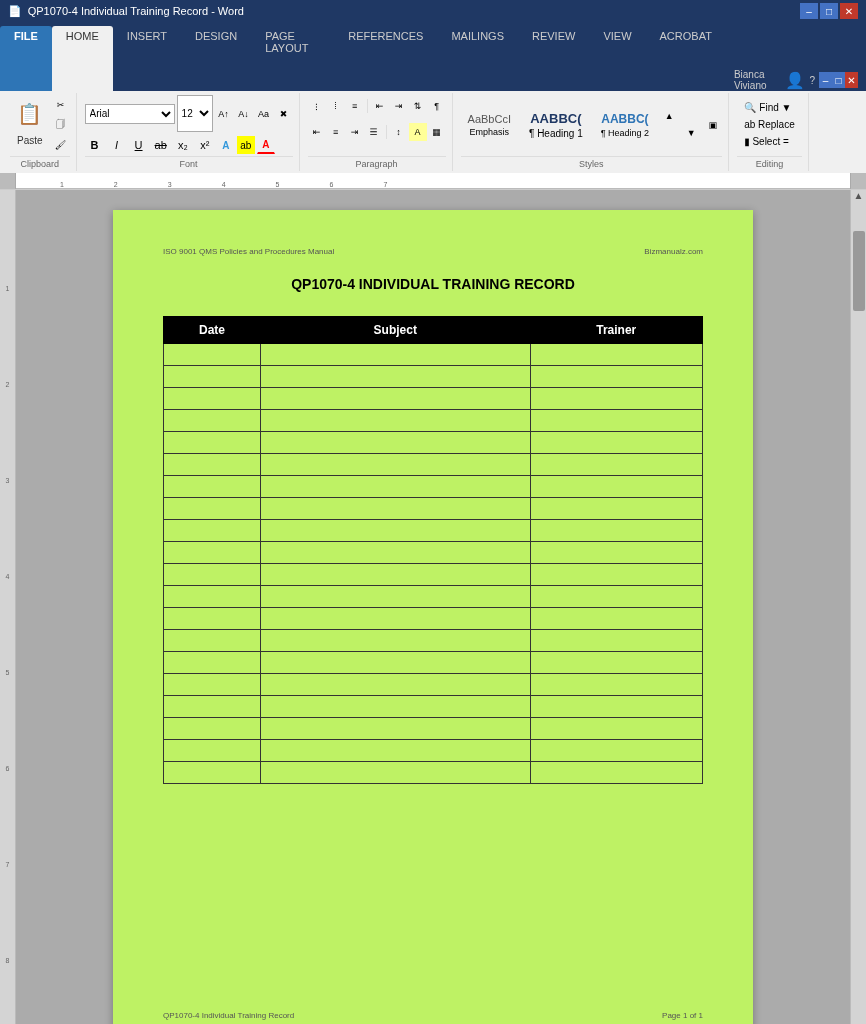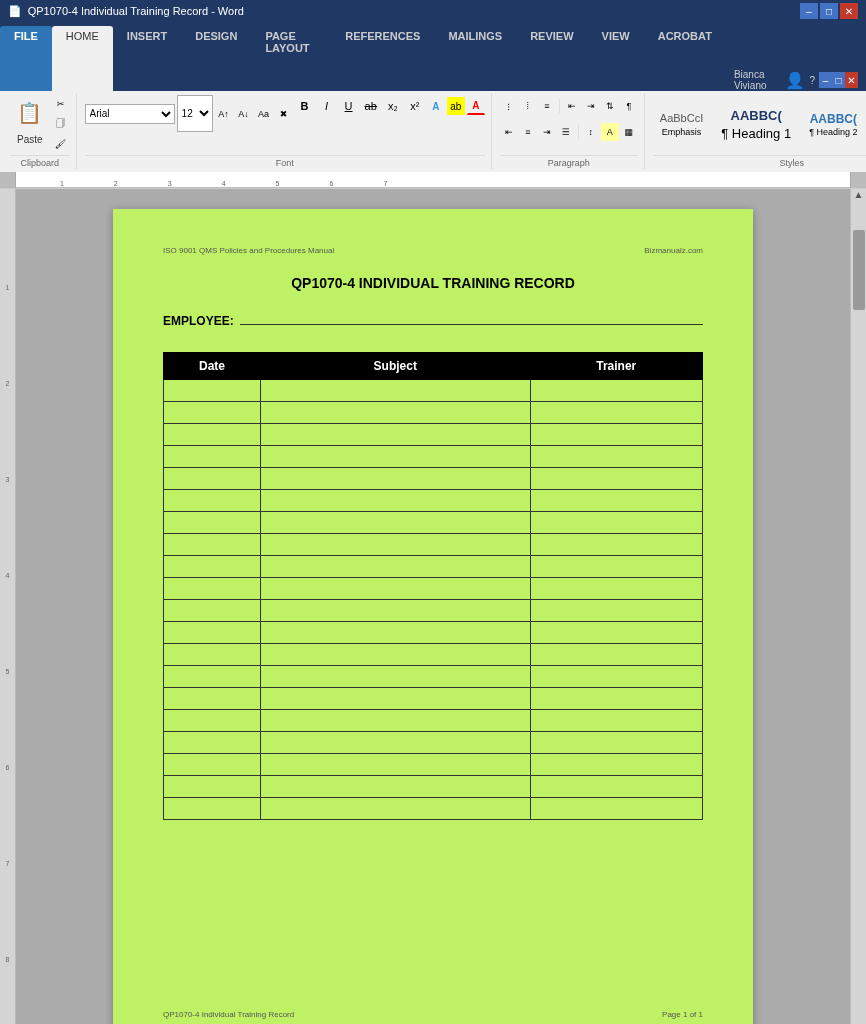--- a/index.html
+++ b/index.html
@@ -32,21 +32,20 @@
       background: #1f3864;
       padding-top: 4px;
     }
     .ribbon-tab {
       padding: 4px 14px;
       font-size: 11px;
       color: #ccc;
       cursor: pointer;
       border-top-left-radius: 3px;
       border-top-right-radius: 3px;
-      font-weight: bold;
     }
     .ribbon-tab.active {
       background: #f0f0f0;
       color: #333;
       font-weight: normal;
     }
     .ribbon-tab.file {
       background: #2e75b6;
       color: white;
       font-weight: bold;
@@ -400,21 +399,21 @@
       <div style="display:flex; flex-direction:column; gap:2px;">
         <button class="small-btn" title="Cut">✂</button>
         <button class="small-btn" title="Copy">🗍</button>
         <button class="small-btn" title="Format Painter">🖌</button>
       </div>
     </div>
     <div class="ribbon-group-label">Clipboard</div>
   </div>
 
   <div class="ribbon-group">
-    <div class="ribbon-group-content" style="flex-direction:row; align-items:flex-start;">
+    <div class="ribbon-group-content" style="flex-direction:column; align-items:flex-start;">
       <div class="font-row">
         <select class="font-select">
           <option>Arial</option>
         </select>
         <select class="font-size-select">
           <option>12</option>
         </select>
         <button class="small-btn">A↑</button>
         <button class="small-btn">A↓</button>
         <button class="small-btn">Aa</button>
@@ -463,34 +462,44 @@
 
   <div class="ribbon-group">
     <div class="ribbon-group-content">
       <div class="styles-section">
         <div class="style-item">
           <div class="style-preview" style="color:#555;">AaBbCcI</div>
           <div style="font-size:9px;">Emphasis</div>
         </div>
         <div class="style-item">
           <div class="style-preview" style="font-weight:bold; font-size:13px; color:#1f3864;">AABBC(</div>
-          <div style="font-size:13px;">¶ Heading 1</div>
+          <div style="font-size:10px;">¶ Heading 1</div>
         </div>
         <div class="style-item">
           <div class="style-preview" style="font-weight:bold; font-size:12px; color:#2e74b5;">AABBC(</div>
           <div style="font-size:9px;">¶ Heading 2</div>
         </div>
         <button class="small-btn" style="align-self:flex-start;">▲</button>
         <button class="small-btn" style="align-self:flex-end;">▼</button>
         <button class="small-btn">▣</button>
       </div>
     </div>
     <div class="ribbon-group-label">Styles</div>
   </div>
 
+  <div class="ribbon-group">
+    <div class="ribbon-group-content">
+      <div class="editing-section">
+        <button class="editing-btn">🔍 Find ▼</button>
+        <button class="editing-btn">ab Replace</button>
+        <button class="editing-btn">▮ Select =</button>
+      </div>
+    </div>
+    <div class="ribbon-group-label">Editing</div>
+  </div>
 </div>
 
 <div class="ruler-area">
   <div style="width:16px; background:#bbb; border-right:1px solid #aaa; height:16px;"></div>
   <div class="ruler-top">
     <div class="ruler-marks">
       <span style="margin-right:40px;">&nbsp;</span>
       <span style="margin-right:50px;">1</span>
       <span style="margin-right:50px;">2</span>
       <span style="margin-right:50px;">3</span>
@@ -521,24 +530,20 @@
   <div class="document-area">
     <div class="document-page">
 
       <div class="page-header">
         <span>ISO 9001 QMS Policies and Procedures Manual</span>
         <span>Bizmanualz.com</span>
       </div>
 
       <div class="doc-title">QP1070-4 INDIVIDUAL TRAINING RECORD</div>
 
-      <div class="field-row">
-        <span class="field-label">EMPLOYEE:</span>
-        <div class="field-line"></div>
-      </div>
 
 
       <table class="training-table">
         <colgroup>
             <col class="date-col">
         <col class="subject-col">
         <col class="trainer-col">
         </colgroup>
           <thead>
           <tr>

